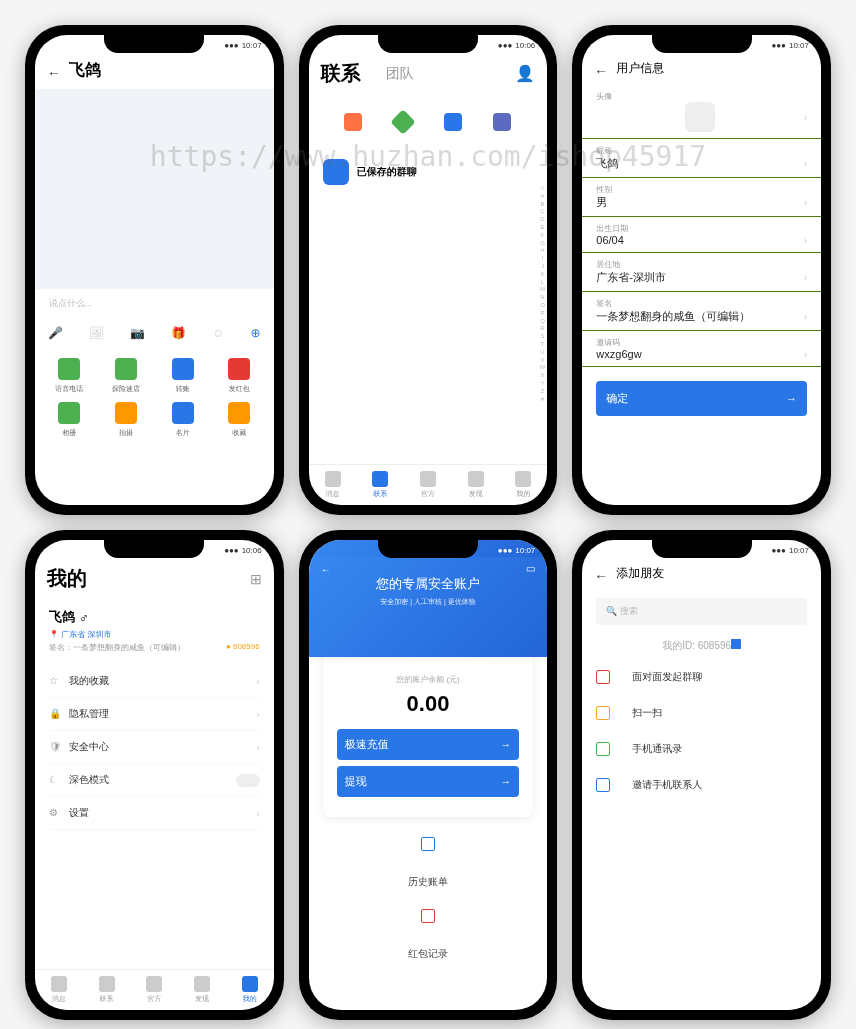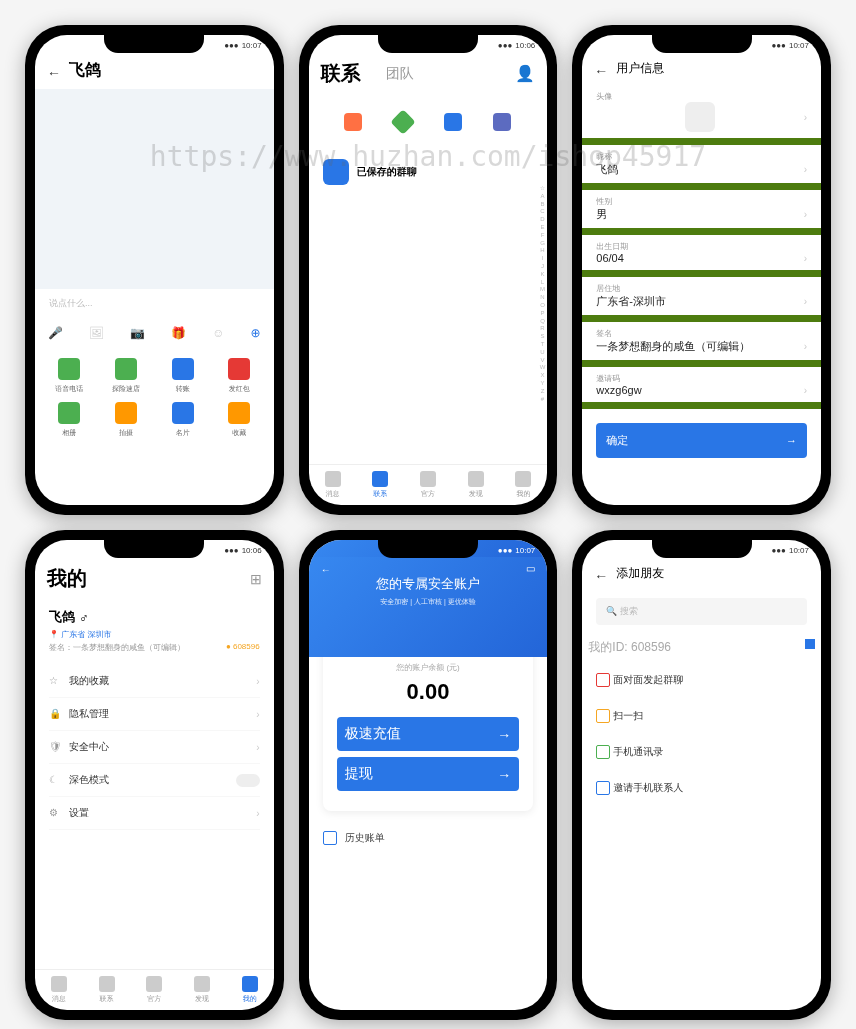--- a/index.html
+++ b/index.html
@@ -29,21 +29,21 @@
 .s1-item { display:flex; flex-direction:column; align-items:center; gap:4px; font-size:7px; color:#666; }
 .s1-ic { width:22px; height:22px; border-radius:4px; }
 
 .s2-icons { display:flex; justify-content:space-around; padding:18px 20px; }
 .s2-ic { width:18px; height:18px; border-radius:4px; }
 .s2-row { display:flex; align-items:center; gap:8px; padding:10px 14px; font-size:10px;font-weight:bold; }
 .s2-av { width:26px; height:26px; background:#2976e6; border-radius:6px; }
 .s2-hint { text-align:center; color:#ccc; font-size:8px; padding:4px; }
 .alpha { position:absolute; right:2px; top:90px; font-size:6px; color:#bbb; line-height:1.3; text-align:center; }
 
-.s3-row { padding:6px 14px; border-bottom:7px solid #4d7c0f; }
+.s3-row { padding:6px 14px; border-bottom:1px solid #4d7c0f; }
 .s3-lbl { font-size:8px; color:#999; }
 .s3-val { font-size:11px; color:#222; display:flex; justify-content:space-between; align-items:center; }
 .s3-chev { color:#ccc; font-size:10px; }
 .s3-av { width:30px; height:30px; background:#eee; border-radius:6px; float:right; }
 .s3-btn { margin:14px; background:#2976e6; color:#fff; padding:10px; border-radius:4px; font-size:11px; display:flex; justify-content:space-between; }
 
 .s4-user { padding:8px 14px; }
 .s4-name { font-size:13px; font-weight:600; display:flex; align-items:center; gap:4px; }
 .s4-loc { font-size:8px; color:#2976e6; margin-top:3px; }
 .s4-sig { font-size:8px; color:#999; margin-top:2px; display:flex; justify-content:space-between; }
@@ -57,30 +57,30 @@
 .s4-li { display:flex; align-items:center; gap:8px; padding:9px 0; font-size:10px; color:#333; border-bottom:1px solid #f7f7f7; }
 .s4-lic { width:12px; height:12px; color:#999; }
 .s4-li .chev { margin-left:auto; color:#ccc; }
 .toggle { width:24px; height:13px; background:#eee; border-radius:7px; margin-left:auto; }
 
 .s5-top { background:linear-gradient(135deg,#3788f0,#2365d8); color:#fff; padding:18px 14px 50px; text-align:center; position:relative; }
 .s5-t1 { font-size:13px;text-align:center; }
 .s5-t2 { font-size:7px; opacity:.85; margin-top:4px; }
 .s5-card { background:#fff; margin:-38px 14px 0; border-radius:8px; padding:14px; text-align:center; box-shadow:0 2px 8px rgba(0,0,0,.08); }
 .s5-pill { display:inline-block; background:#e8f0fc; color:#8aa; font-size:8px; padding:3px 10px; border-radius:10px; }
-.s5-lbl { font-size:8px; color:#aaa; margin-top:12px; }
+.s5-lbl { font-size:8px; color:#aaa; margin-top:24px; }
 .s5-amt { font-size:22px; font-weight:600; margin:6px 0 12px; }
-.s5-btn { background:#2976e6; color:#fff; padding:8px; border-radius:4px; font-size:14px; margin:6px 0; display:flex; justify-content:space-between; }
-.s5-li { display:flex; align-items:flex-start; gap:8px; padding:10px 14px; font-size:10px; color:#444; }
+.s5-btn { background:#2976e6; color:#fff; padding:8px; border-radius:4px; font-size:11px; margin:6px 0; display:flex; justify-content:space-between; }
+.s5-li { display:flex; align-items:center; gap:24px; padding:10px 14px; font-size:10px; color:#444;flex-direction:column; }
 .s5-lic { width:14px; height:14px; border:1.5px solid #2976e6; border-radius:2px; }
 
 .s6-search { margin:8px 14px; background:#f5f5f5; border-radius:4px; padding:7px 10px; font-size:9px; color:#bbb; }
-.s6-id { text-align:center; font-size:12px; color:#aaa; padding:6px; display:flex; justify-content:space-between; }
+.s6-id { text-align:center; font-size:10px; color:#aaa; padding:6px; display:flex; justify-content:center; }
 .s6-qr { width:10px; height:10px; background:#2976e6; }
-.s6-li { display:flex; align-items:center; gap:3px; padding:11px 14px; font-size:10px; color:#333; }
+.s6-li { display:flex; align-items:center; gap:22px; padding:11px 14px; font-size:10px; color:#333; }
 .s6-lic { width:14px; height:14px; border-radius:2px; }
 .watermark { position:absolute; top:140px; left:0; width:856px; text-align:center; font-size:28px; color:rgba(100,100,100,.25); font-family:monospace; pointer-events:none; z-index:100; }
 </style>
 </head>
 <body>
 
 <div class="watermark">https://www.huzhan.com/ishop45917</div>
 
 <div class="grid">
 
@@ -380,20 +380,24 @@
 <div class="s5-btn">
               <span>提现</span>
               <span>→</span>
             </div>
 </div>
 <div style="height:10px"></div>
 <div class="s5-li">
             <div class="s5-lic"></div>
             <span>历史账单</span>
           </div>
+<div class="s5-li">
+            <div class="s5-lic" style="border-color:#e53935"></div>
+            <span>红包记录</span>
+          </div>
 </div>
 </div>
     </div>
 
 <div class="phone">
 <div class="screen">
         <div class="notch"></div>
 <div class="status">
           <span></span>
           <div class="status-r">

